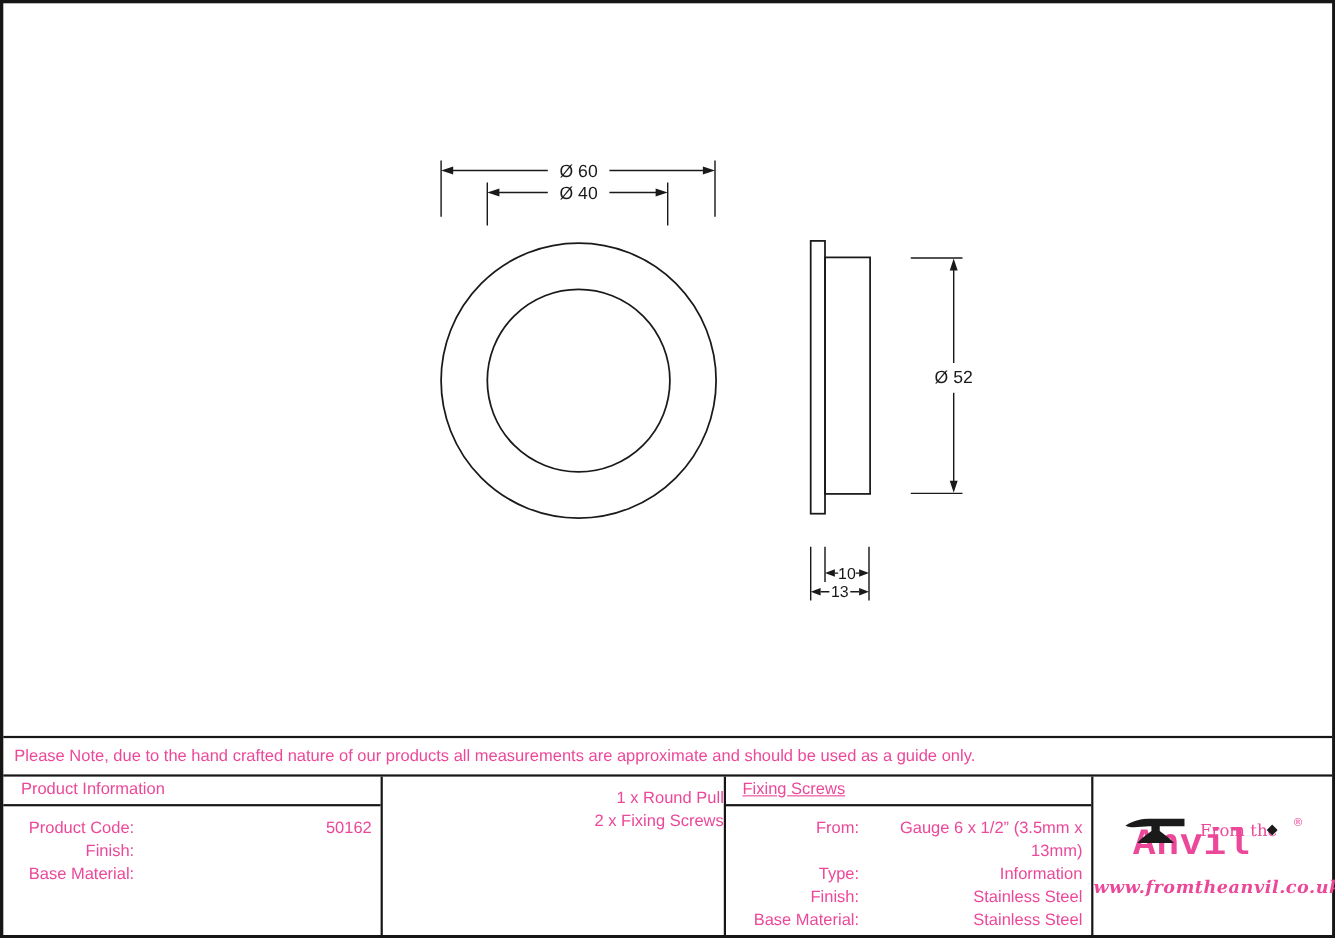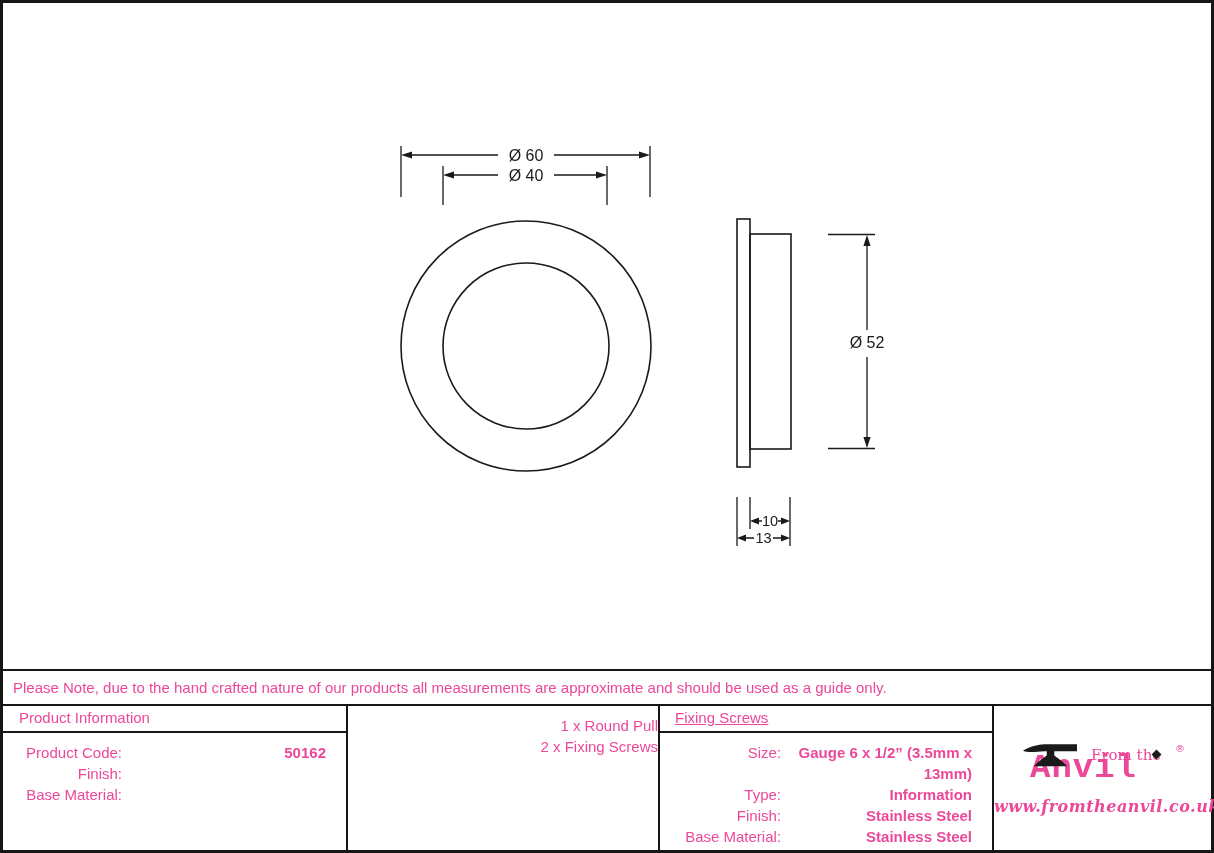--- a/index.html
+++ b/index.html
@@ -29,21 +29,21 @@
   .col-logo    { flex:1; border-right:none; position:relative; }
   .col-header {
     height:22px; border-bottom:2px solid #161616;
     font-size:15px; padding:3px 0 0 16px; box-sizing:content-box;
   }
   .col-screws .col-header { padding-left:15px;text-decoration:underline; }
   .col-body { padding-top:9px; font-size:15px; line-height:21px;text-align:right; }
   .spec-row { display:flex; }
   .spec-row .lbl { box-sizing:border-box; padding-left:17px; width:119px; flex:none; }
   .col-screws .spec-row .lbl { padding-left:15px; width:121px; }
-  .spec-row .val { flex:1; padding-right:20px;font-weight:bold; }
+  .spec-row .val { flex:1; padding-right:8px; }
   .pack-item { padding-left:4px; }
 
   
   .logo { position:absolute; inset:0; }
   .brand-line {
     position:absolute; left:36px; top:37px;
     font-family:Liberation Mono, monospace;
     font-weight:bold; font-size:34px; line-height:50px; letter-spacing:1px;
     white-space:nowrap;
   }
@@ -156,21 +156,21 @@
       <div class="col-body">
         <div class="pack-item">1 x Round Pull</div>
         <div class="pack-item">2 x Fixing Screws</div>
       </div>
     </div>
 
     <div class="col col-screws">
       <div class="col-header">Fixing Screws</div>
       <div class="col-body">
         <div class="spec-row">
-          <span class="lbl">Size:</span>
+          <span class="lbl">From:</span>
           <span class="val">Gauge 6 x 1/2” (3.5mm x 13mm)</span>
         </div>
         <div class="spec-row">
           <span class="lbl">Type:</span>
           <span class="val">Information</span>
         </div>
         <div class="spec-row">
           <span class="lbl">Finish:</span>
           <span class="val">Stainless Steel</span>
         </div>

